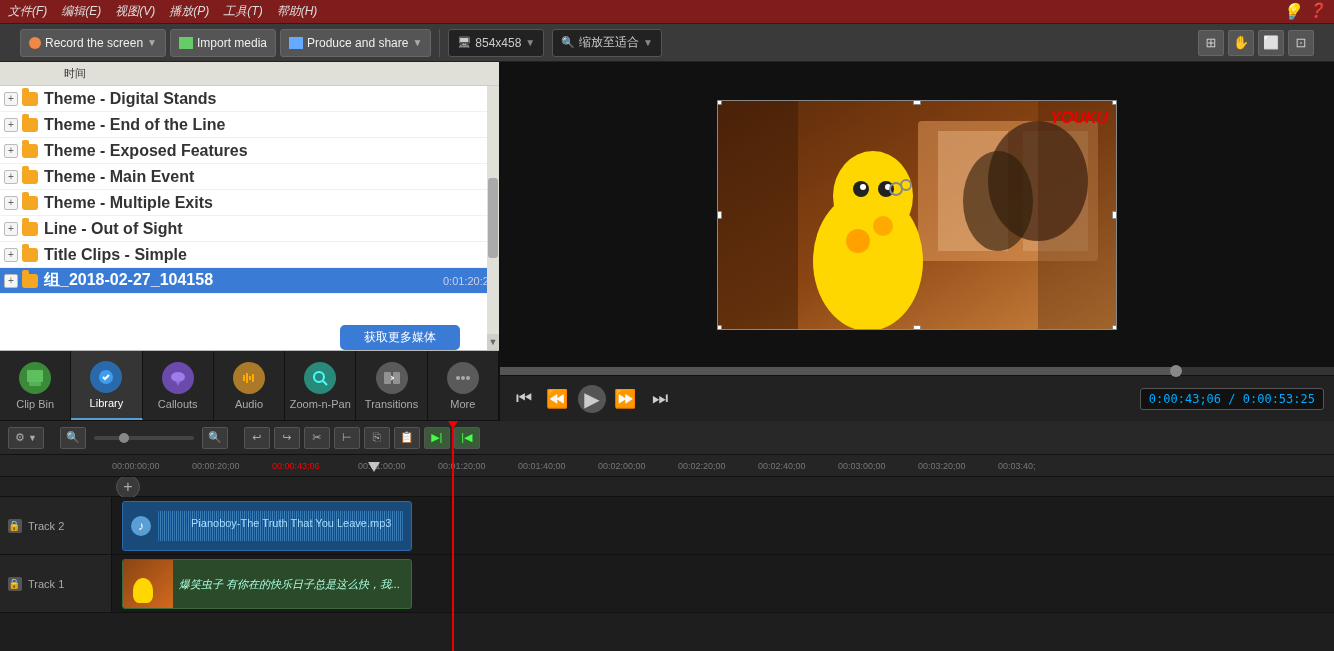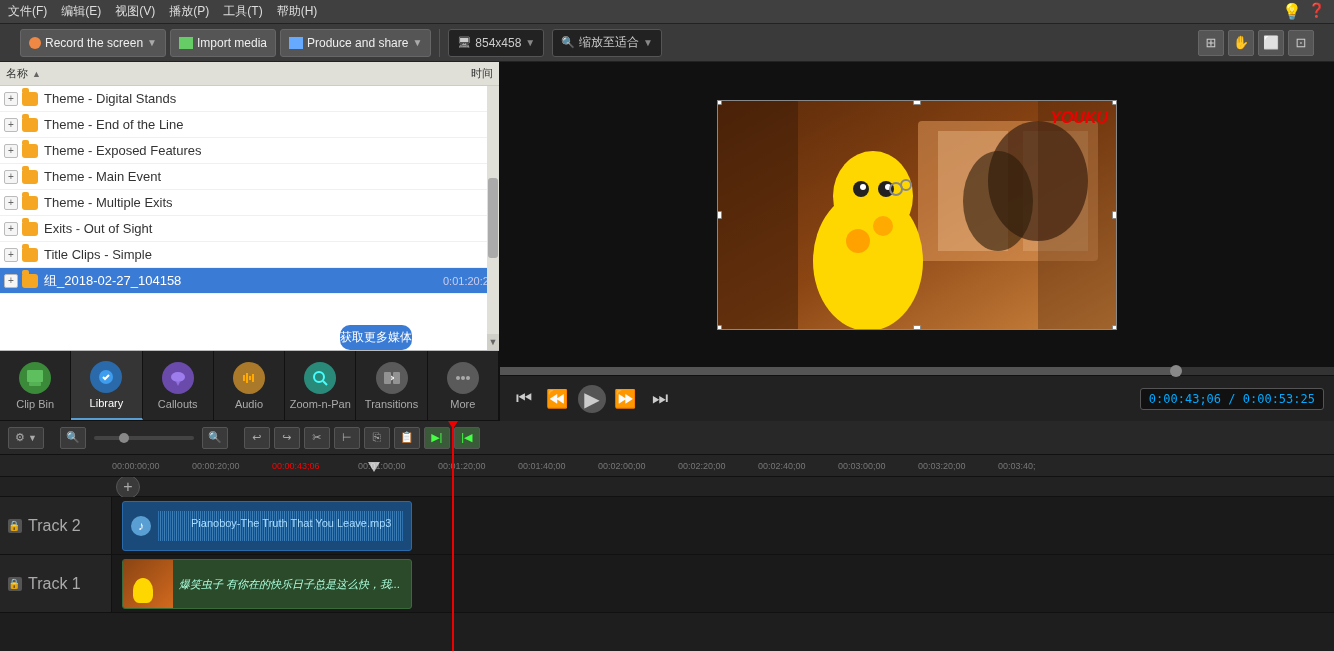--- a/index.html
+++ b/index.html
@@ -8,27 +8,28 @@
       height: 651px;
       background: #2b2b2b;
       font-family: 'Microsoft YaHei', Arial, sans-serif;
       font-size: 12px;
       color: #ccc;
       overflow: hidden;
     }
 
     
     #menubar {
-      background: #404040;
+      background: #7f1d1d;
       height: 24px;
       display: flex;
       align-items: center;
       padding: 4px 8px;
       gap: 14px;
       border-bottom: 1px solid #222;
+      font-style: italic;
     }
     .menu-item {
       color: #ddd;
       font-size: 12px;
       cursor: pointer;
     }
 
     
     #toolbar {
       background: #3a3a3a;
@@ -188,34 +189,34 @@
       flex-shrink: 0;
     }
     .folder-icon::before {
       content: '';
       position: absolute;
       top: -4px; left: 0;
       width: 7px; height: 4px;
       background: #f5a623;
       border-radius: 2px 2px 0 0;
     }
-    .file-name { font-size: 13px; }
+    .file-name { font-size: 16px; font-weight: bold; }
     .file-time { margin-left: auto; font-size: 11px; color: #888; }
     .file-item.selected .file-time { color: #cce; }
 
     
     .get-more-popup {
       position: absolute;
       bottom: 0;
       left: 340px;
       background: #3a7bd5;
       color: #fff;
-      padding: 4px 0;
+      padding: 4px 24px;
       font-size: 12px;
-      border-radius: 10px;
+      border-radius: 5px;
       z-index: 10;
       white-space: nowrap;
     }
 
     
     #tabs-panel {
       flex: 1;
       background: #2c2c2c;
       display: flex;
       flex-direction: column;
@@ -457,21 +458,21 @@
       width: 112px;
       background: #252525;
       display: flex;
       align-items: center;
       padding: 0 8px;
       gap: 6px;
       border-right: 1px solid #111;
       flex-shrink: 0;
     }
     .track-name {
-      font-size: 16px;
+      font-size: 11px;
       color: #aaa;
     }
     .lock-icon {
       width: 14px; height: 14px;
       background: #555;
       border-radius: 2px;
       display: flex; align-items: center; justify-content: center;
       font-size: 10px;
       color: #888;
       cursor: pointer;
@@ -673,24 +674,20 @@
     <div class="view-btn">⊡</div>
   </div>
 </div>
 
 <div id="main" style="height: 359px;">
 
   <div id="left-panel">
 
     <div id="file-browser">
       <div id="file-browser-header">
-        <div class="fb-col-name">
-          <span>名称</span>
-          <span class="fb-sort-arrow">▲</span>
-        </div>
         <div class="fb-col-time">时间</div>
       </div>
       <div id="file-list">
         <div class="file-item">
           <div class="expand-btn">+</div>
           <div class="folder-icon"></div>
           <span class="file-name">Theme - Digital Stands</span>
         </div>
         <div class="file-item">
           <div class="expand-btn">+</div>
@@ -708,21 +705,21 @@
           <span class="file-name">Theme - Main Event</span>
         </div>
         <div class="file-item">
           <div class="expand-btn">+</div>
           <div class="folder-icon"></div>
           <span class="file-name">Theme - Multiple Exits</span>
         </div>
         <div class="file-item">
           <div class="expand-btn">+</div>
           <div class="folder-icon"></div>
-          <span class="file-name">Exits - Out of Sight</span>
+          <span class="file-name">Line - Out of Sight</span>
         </div>
         <div class="file-item">
           <div class="expand-btn">+</div>
           <div class="folder-icon"></div>
           <span class="file-name">Title Clips - Simple</span>
         </div>
         <div class="file-item selected">
           <div class="expand-btn">+</div>
           <div class="folder-icon"></div>
           <span class="file-name">组_2018-02-27_104158</span>

